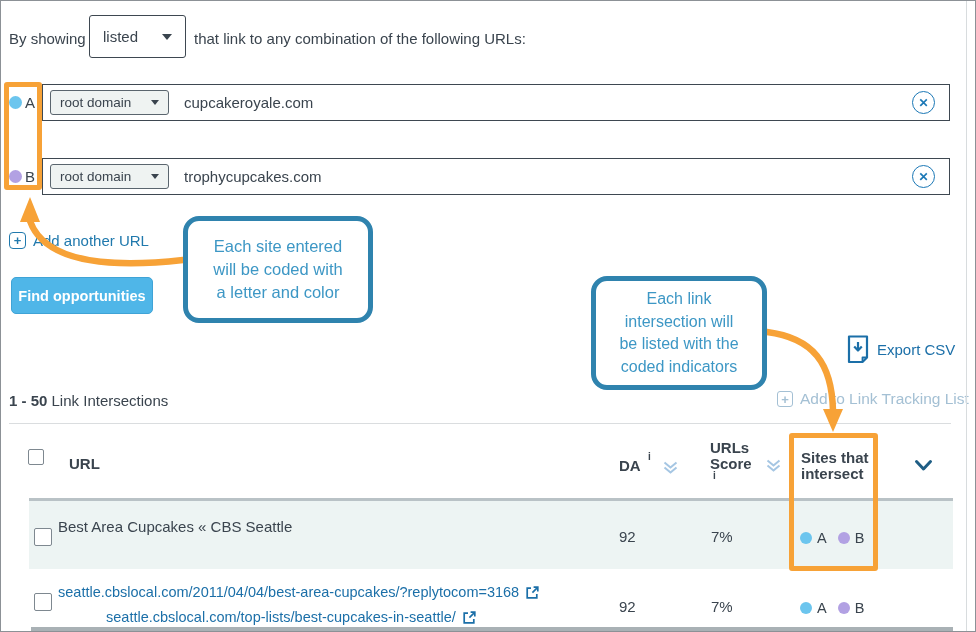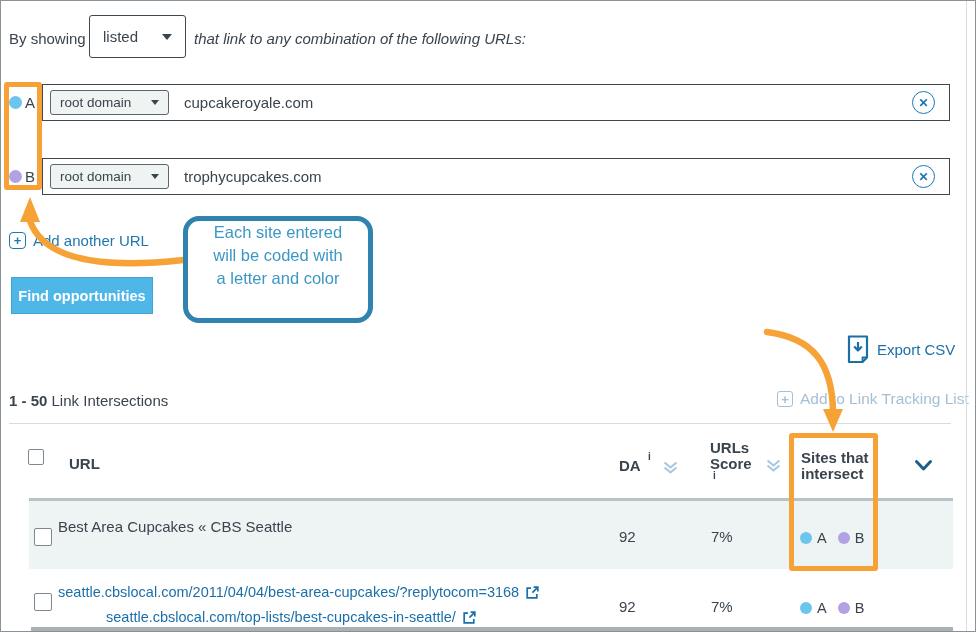--- a/index.html
+++ b/index.html
@@ -11,21 +11,21 @@
   }
   .abs { position:absolute; }
   .right-track { left:965px; top:0; width:1px; height:632px; background:#D8DCDE; }
 
   
   .txt15 { font-size:15px; }
   .by-showing { left:8px; top:29px; }
   .pages-select { left:88px; top:14px; width:97px; height:43px; border:1.5px solid #3E4851;
     border-radius:3px; background:#fff; display:flex; align-items:center; justify-content:space-between;
     padding:0 13px; font-size:15px; cursor:pointer; }
-  .after-text { left:193px; top:29px;font-style:italic; }
+  .after-text { left:193px; top:29px; }
   .caret { width:0; height:0; border-left:5px solid transparent; border-right:5px solid transparent;
     border-top:6px solid #3A444E; display:inline-block; }
 
   
   .dot { width:13px; height:13px; border-radius:50%; display:inline-block; }
   .row-dot-a { left:8px; top:95px; } .row-letter-a { left:24px; top:93px; font-size:15px; }
   .row-dot-b { left:8px; top:169px; } .row-letter-b { left:24px; top:167px; font-size:15px; }
   .url-box { left:41px; top:83px; width:908px; height:37px; border:1.5px solid #3E4851; background:#fff; }
   .url-box-b { top:157px; }
   .scope-select { position:absolute; left:7px; top:5px; width:119px; height:25px; background:#EFF3F2;
@@ -41,31 +41,31 @@
   .hl-box { border:5px solid #F7A237; border-radius:3px; background:transparent; z-index:5; pointer-events:none; }
   .hl-letters { left:3px; top:81px; width:38px; height:108px; }
   .hl-sites { left:788px; top:432px; width:89px; height:138px; }
 
   
   .add-url { left:8px; top:231px; display:flex; align-items:center; gap:7px; color:#2079AD;
     font-size:15px; cursor:pointer; z-index:3; }
   .plus-box { width:17px; height:17px; border:1.6px solid currentColor; border-radius:4px;
     display:flex; align-items:center; justify-content:center; font-size:13px; font-weight:bold; line-height:1; }
   .find-btn { left:10px; top:276px; width:142px; height:37px; background:#4FB6E8; border:1px solid #3FA3D6;
-    border-radius:0; color:#fff; font-weight:bold; font-size:14.5px; display:flex; align-items:center;
+    border-radius:5px; color:#fff; font-weight:bold; font-size:14.5px; display:flex; align-items:center;
     justify-content:center; cursor:pointer; }
   .export-csv { left:846px; top:334px; display:flex; align-items:center; gap:8px; color:#1B6FA8;
     font-size:15px; cursor:pointer; }
   .add-tracking { left:776px; top:389px; display:flex; align-items:center; gap:7px; color:#A4C0D4;
     font-size:15.5px; cursor:pointer; }
   .add-tracking .plus-box { width:16px; height:16px; border-radius:3px; }
 
   
   .callout { background:#fff; border:5px solid #2F83AE; border-radius:16px; color:#3D97C5;
-    text-align:center; display:flex; flex-direction:column; justify-content:flex-start; z-index:6; }
+    text-align:center; display:flex; flex-direction:column; justify-content:center; z-index:6; }
   .callout-1 { left:182px; top:215px; width:190px; height:107px; font-size:16.5px; line-height:23px; }
   .callout-2 { left:590px; top:275px; width:176px; height:114px; font-size:16px; line-height:22.5px; }
   .arrows { left:0; top:0; width:976px; height:632px; z-index:4; pointer-events:none; }
 
   
   .results-count { left:8px; top:391px; font-size:15px; }
   .results-count b { font-weight:bold;margin-top:48px; }
   .hrule { left:8px; top:422px; width:942px; height:1px; background:#DADDDF; }
 
   
@@ -145,20 +145,26 @@
   </div>
   <div class="abs find-btn">
     <span>Find opportunities</span>
   </div>
 
   <div class="abs callout callout-1">
     <span>Each site entered</span>
     <span>will be coded with</span>
     <span>a letter and color</span>
   </div>
+  <div class="abs callout callout-2">
+    <span>Each link</span>
+    <span>intersection will</span>
+    <span>be listed with the</span>
+    <span>coded indicators</span>
+  </div>
 
   <svg class="abs arrows" viewBox="0 0 976 632">
     <path d="M 182 259 C 110 267, 44 262, 29 220" fill="none" stroke="#F7A237" stroke-width="6.5" stroke-linecap="round"></path>
     <polygon points="19,221 39,221 29,196" fill="#F7A237"></polygon>
     <path d="M 766 331 C 812 337, 831 362, 832 410" fill="none" stroke="#F7A237" stroke-width="6.5" stroke-linecap="round"></path>
     <polygon points="822,408 842,408 832,431" fill="#F7A237"></polygon>
   </svg>
 
   <div class="abs export-csv">
     <svg width="22" height="29" viewBox="0 0 22 29">

